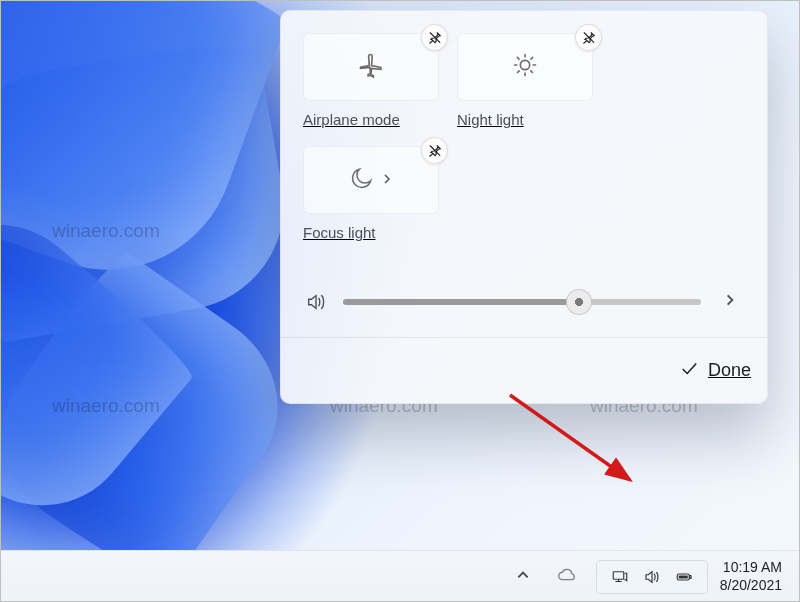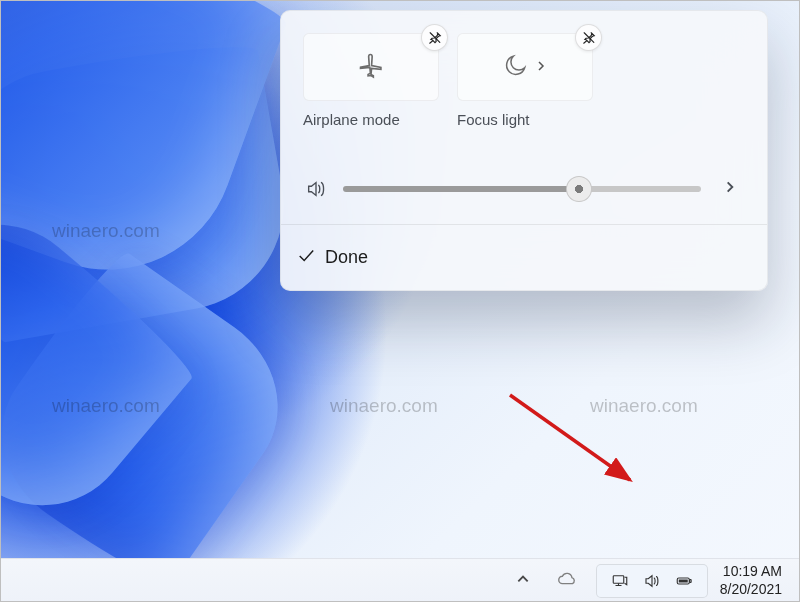--- a/index.html
+++ b/index.html
@@ -33,20 +33,21 @@
   
   .panel {
     position: absolute; z-index: 10;
     left: 280px; top: 10px; width: 488px;
     background: rgba(245,247,251,0.92);
     border-radius: 10px;
     border: 1px solid rgba(0,0,0,0.06);
     box-shadow: 0 32px 60px rgba(20,30,60,0.25);
     padding: 22px 22px 0 22px;
     backdrop-filter: blur(30px);
+    text-decoration: underline;
   }
   .tiles { display: flex; gap: 18px; flex-wrap: wrap; }
   .tile-wrap { width: 136px; display: flex; flex-direction: column; align-items: flex-start; position: relative; }
   .tile {
     position: relative; width: 136px; height: 68px;
     background: rgba(255,255,255,0.55);
     border: 1px solid rgba(0,0,0,0.06);
     border-radius: 6px;
     display: flex; align-items: center; justify-content: center;
     cursor: pointer;
@@ -82,34 +83,34 @@
     border-radius: 50%;
     background: radial-gradient(circle at 50% 50%, #7b7b7b 0 4px, #ececec 4px 13px);
     border: 1px solid rgba(0,0,0,0.15);
     cursor: pointer;
   }
   .sl-arrow { color: #4a4f57; cursor:pointer; padding:6px; }
 
   
   .panel-footer {
     margin: 0 -22px; border-top: 1px solid rgba(0,0,0,0.08);
-    height: 66px; display:flex; align-items:center; justify-content:space-between; gap: 20px;
+    height: 66px; display:flex; align-items:center; justify-content:flex-end; gap: 20px;
   }
   .foot-btn {
     display:flex; align-items:center; gap:10px; font-size:18px; color:#1c1c1c;
     padding: 8px 16px; border-radius:6px; cursor:pointer;
   }
   .foot-btn svg, .foot-btn .glyph { width:18px; height:18px; }
 
   
   .anno-arrow { position:absolute; z-index:20; pointer-events:none; }
 
   
   .taskbar {
-    position:absolute; left:0; right:0; bottom:0; height:44px;
+    position:absolute; left:0; right:0; bottom:0; height:52px;
     background: linear-gradient(#f3f6fb, #eef2f9);
     border-top: 1px solid rgba(0,0,0,0.06);
     display:flex; align-items:center; justify-content:flex-end;
     padding-right: 18px; gap: 12px; z-index:15;
   }
   .tray-caret { color:#484848; padding:8px; cursor:pointer; }
   .tray-cloud { color:#606060; padding:6px; cursor:pointer; }
   .tray-cluster {
     display:flex; align-items:center; gap:14px;
     background: rgba(240,245,252,0.9);
@@ -154,20 +155,36 @@
         </span>
         <div class="unpin-badge">
           <svg viewBox="0 0 16 16" fill="none" stroke="#222" stroke-width="1.3">
             <path d="M10.5 2l3.5 3.5-2 .5-3 3 .3 3L8 13.3 5.7 11 2 14M5.7 11 4.6 9.9l-1.3-.3 1.3-1.3 3-.3 3-3 .5-2M2.5 2l11 11" stroke-linecap="round"></path>
           </svg>
         </div>
       </div>
       <div class="tile-label">Airplane mode</div>
     </div>
 
+    <div class="tile-wrap">
+      <div class="tile">
+        <span>
+          <svg width="28" height="28" viewBox="0 0 24 24" fill="none" stroke="#6d6d6d" stroke-width="1.4">
+            <circle cx="12" cy="12" r="4"></circle>
+            <path d="M12 3v2M12 19v2M3 12h2M19 12h2M5.5 5.5l1.5 1.5M17 17l1.5 1.5M18.5 5.5L17 7M7 17l-1.5 1.5" stroke-dasharray="2 3" stroke-linecap="round"></path>
+          </svg>
+        </span>
+        <div class="unpin-badge">
+          <svg viewBox="0 0 16 16" fill="none" stroke="#222" stroke-width="1.3">
+            <path d="M10.5 2l3.5 3.5-2 .5-3 3 .3 3L8 13.3 5.7 11 2 14M5.7 11 4.6 9.9l-1.3-.3 1.3-1.3 3-.3 3-3 .5-2M2.5 2l11 11" stroke-linecap="round"></path>
+          </svg>
+        </div>
+      </div>
+      <div class="tile-label">Night light</div>
+    </div>
 
     <div class="tile-wrap">
       <div class="tile">
         <span>
           <svg width="26" height="26" viewBox="0 0 24 24" fill="none" stroke="#6d6d6d" stroke-width="1.4">
             <path d="M20 14.5A8.5 8.5 0 1 1 9.5 4 7 7 0 0 0 20 14.5z"></path>
           </svg>
         </span>
         <span class="chev">
           <svg width="12" height="12" viewBox="0 0 12 12" fill="none" stroke="#555" stroke-width="1.5">

